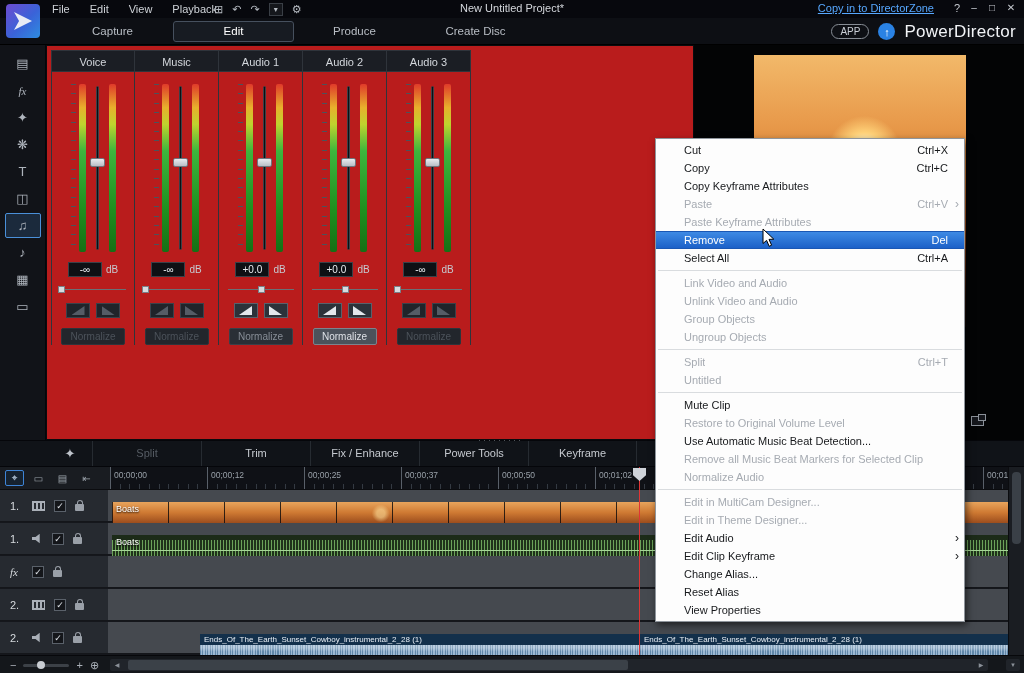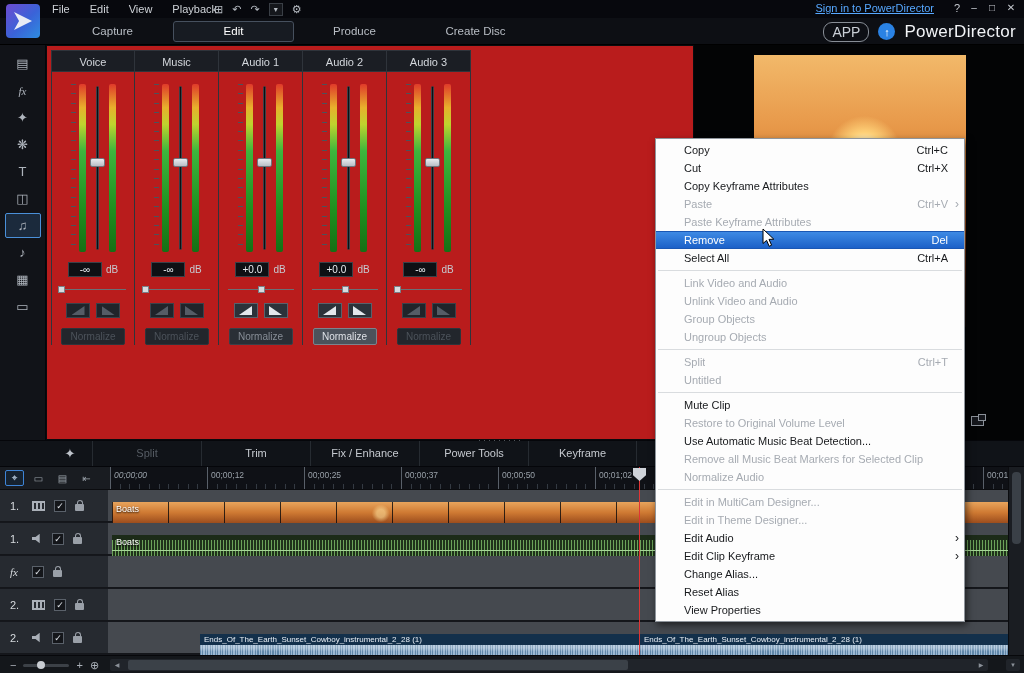--- a/index.html
+++ b/index.html
@@ -29,21 +29,21 @@
   .help { position:absolute; right:64px; top:2px; font-size:11px; color:#c6cad0; }
   .winbtn { position:absolute; top:2px; width:16px; text-align:center; font-size:10px; color:#c6cad0; }
   .winbtn.min { right:42px; } .winbtn.max { right:24px; } .winbtn.close { right:5px; }
 
   
   .modebar { position:absolute; left:0; top:18px; right:0; height:27px; background:#0d0f14; border-bottom:1px solid #000; }
   .mode-tabs { position:absolute; left:52px; top:3px; height:21px; display:flex; }
   .tab { width:121px; line-height:21px; text-align:center; font-size:11.5px; color:#b9bec5; cursor:default; }
   .tab.active { background:#171b22; border:1px solid #46505e; border-radius:3px; color:#fff; line-height:19px; }
   .brand-area { position:absolute; right:8px; top:0; height:27px; display:flex; align-items:center; gap:9px; }
-  .app-badge { border:1px solid #878d95; border-radius:9px; font-size:14px; padding:1px 8px; color:#c9ced5; }
+  .app-badge { border:1px solid #878d95; border-radius:9px; font-size:10px; padding:1px 8px; color:#c9ced5; }
   .upload-circ { width:17px; height:17px; border-radius:50%; background:#2a82e4; color:#fff; font-size:11px;
     display:flex; align-items:center; justify-content:center; }
   .brand { font-size:17px; color:#f2f4f7; letter-spacing:.3px; }
 
   
   .sidebar { position:absolute; left:0; top:45px; width:46px; height:395px; background:#111318;
     border-right:1px solid #05060a; display:flex; flex-direction:column; align-items:center; padding-top:6px; }
   .room { width:36px; height:25px; margin-bottom:2px; display:flex; align-items:center; justify-content:center;
     color:#aeb4bc; font-size:13px; border:1px solid transparent; border-radius:2px; }
   .room .room-glyph { pointer-events:none; }
@@ -211,21 +211,22 @@
         <span class="menu-item">View</span>
         <span class="menu-item">Playback</span>
       </div>
     <div class="quick-icons">
         <span class="qicon">⊞</span>
         <span class="qicon">↶</span>
         <span class="qicon">↷</span>
         <span class="qicon boxed">▾</span>
         <span class="qicon">⚙</span>
       </div>
-    <a class="signin">Sign in to PowerDirector</a>
+    <div class="proj-title">New Untitled Project*</div>
+    <a class="signin">Copy in to DirectorZone</a>
     <span class="help">?</span>
     <span class="winbtn min">–</span>
     <span class="winbtn max">□</span>
     <span class="winbtn close">✕</span>
   </div>
 
   <div class="modebar">
     <div class="mode-tabs">
         <div class="tab">Capture</div>
         <div class="tab active">Edit</div>
@@ -440,21 +441,21 @@
   </div>
 
   <div class="tlheader">
     <div class="tltools">
         <div class="ttool active">⌖</div>
         <div class="ttool">▭</div>
         <div class="ttool">▤</div>
         <div class="ttool">⇤</div>
       </div>
     <div class="ruler">
-        <span class="rlabel" style="left: 4px; font-style: italic;">00;00;00</span>
+        <span class="rlabel" style="left: 4px;">00;00;00</span>
         <span class="rlabel" style="left: 101px;">00;00;12</span>
         <span class="rlabel" style="left: 198px;">00;00;25</span>
         <span class="rlabel" style="left: 295px;">00;00;37</span>
         <span class="rlabel" style="left: 392px;">00;00;50</span>
         <span class="rlabel" style="left: 489px;">00;01;02</span>
         <span class="rlabel" style="left: 586px;">00;01;15</span>
         <span class="rlabel" style="left: 683px;">00;01;27</span>
         <span class="rlabel" style="left: 780px;">00;01;40</span>
         <span class="rlabel" style="left: 877px;">00;01;52</span>
       </div>
@@ -541,27 +542,27 @@
     <div class="hscroll">
       <span class="harrow l">◀</span>
       <span class="hthumb"></span>
       <span class="harrow r">▶</span>
     </div>
     <span class="corner-btn">▼</span>
   </div>
 
   <div class="ctxmenu">
       <div class="mi normal">
+        <span class="mi-label">Cut</span>
+        <span class="mi-sc">Ctrl+X</span>
+        <span class="mi-ar"></span>
+      </div>
+      <div class="mi normal">
         <span class="mi-label">Copy</span>
         <span class="mi-sc">Ctrl+C</span>
-        <span class="mi-ar"></span>
-      </div>
-      <div class="mi normal">
-        <span class="mi-label">Cut</span>
-        <span class="mi-sc">Ctrl+X</span>
         <span class="mi-ar"></span>
       </div>
       <div class="mi normal">
         <span class="mi-label">Copy Keyframe Attributes</span>
         <span class="mi-sc"></span>
         <span class="mi-ar"></span>
       </div>
       <div class="mi disabled">
         <span class="mi-label">Paste</span>
         <span class="mi-sc">Ctrl+V</span>

